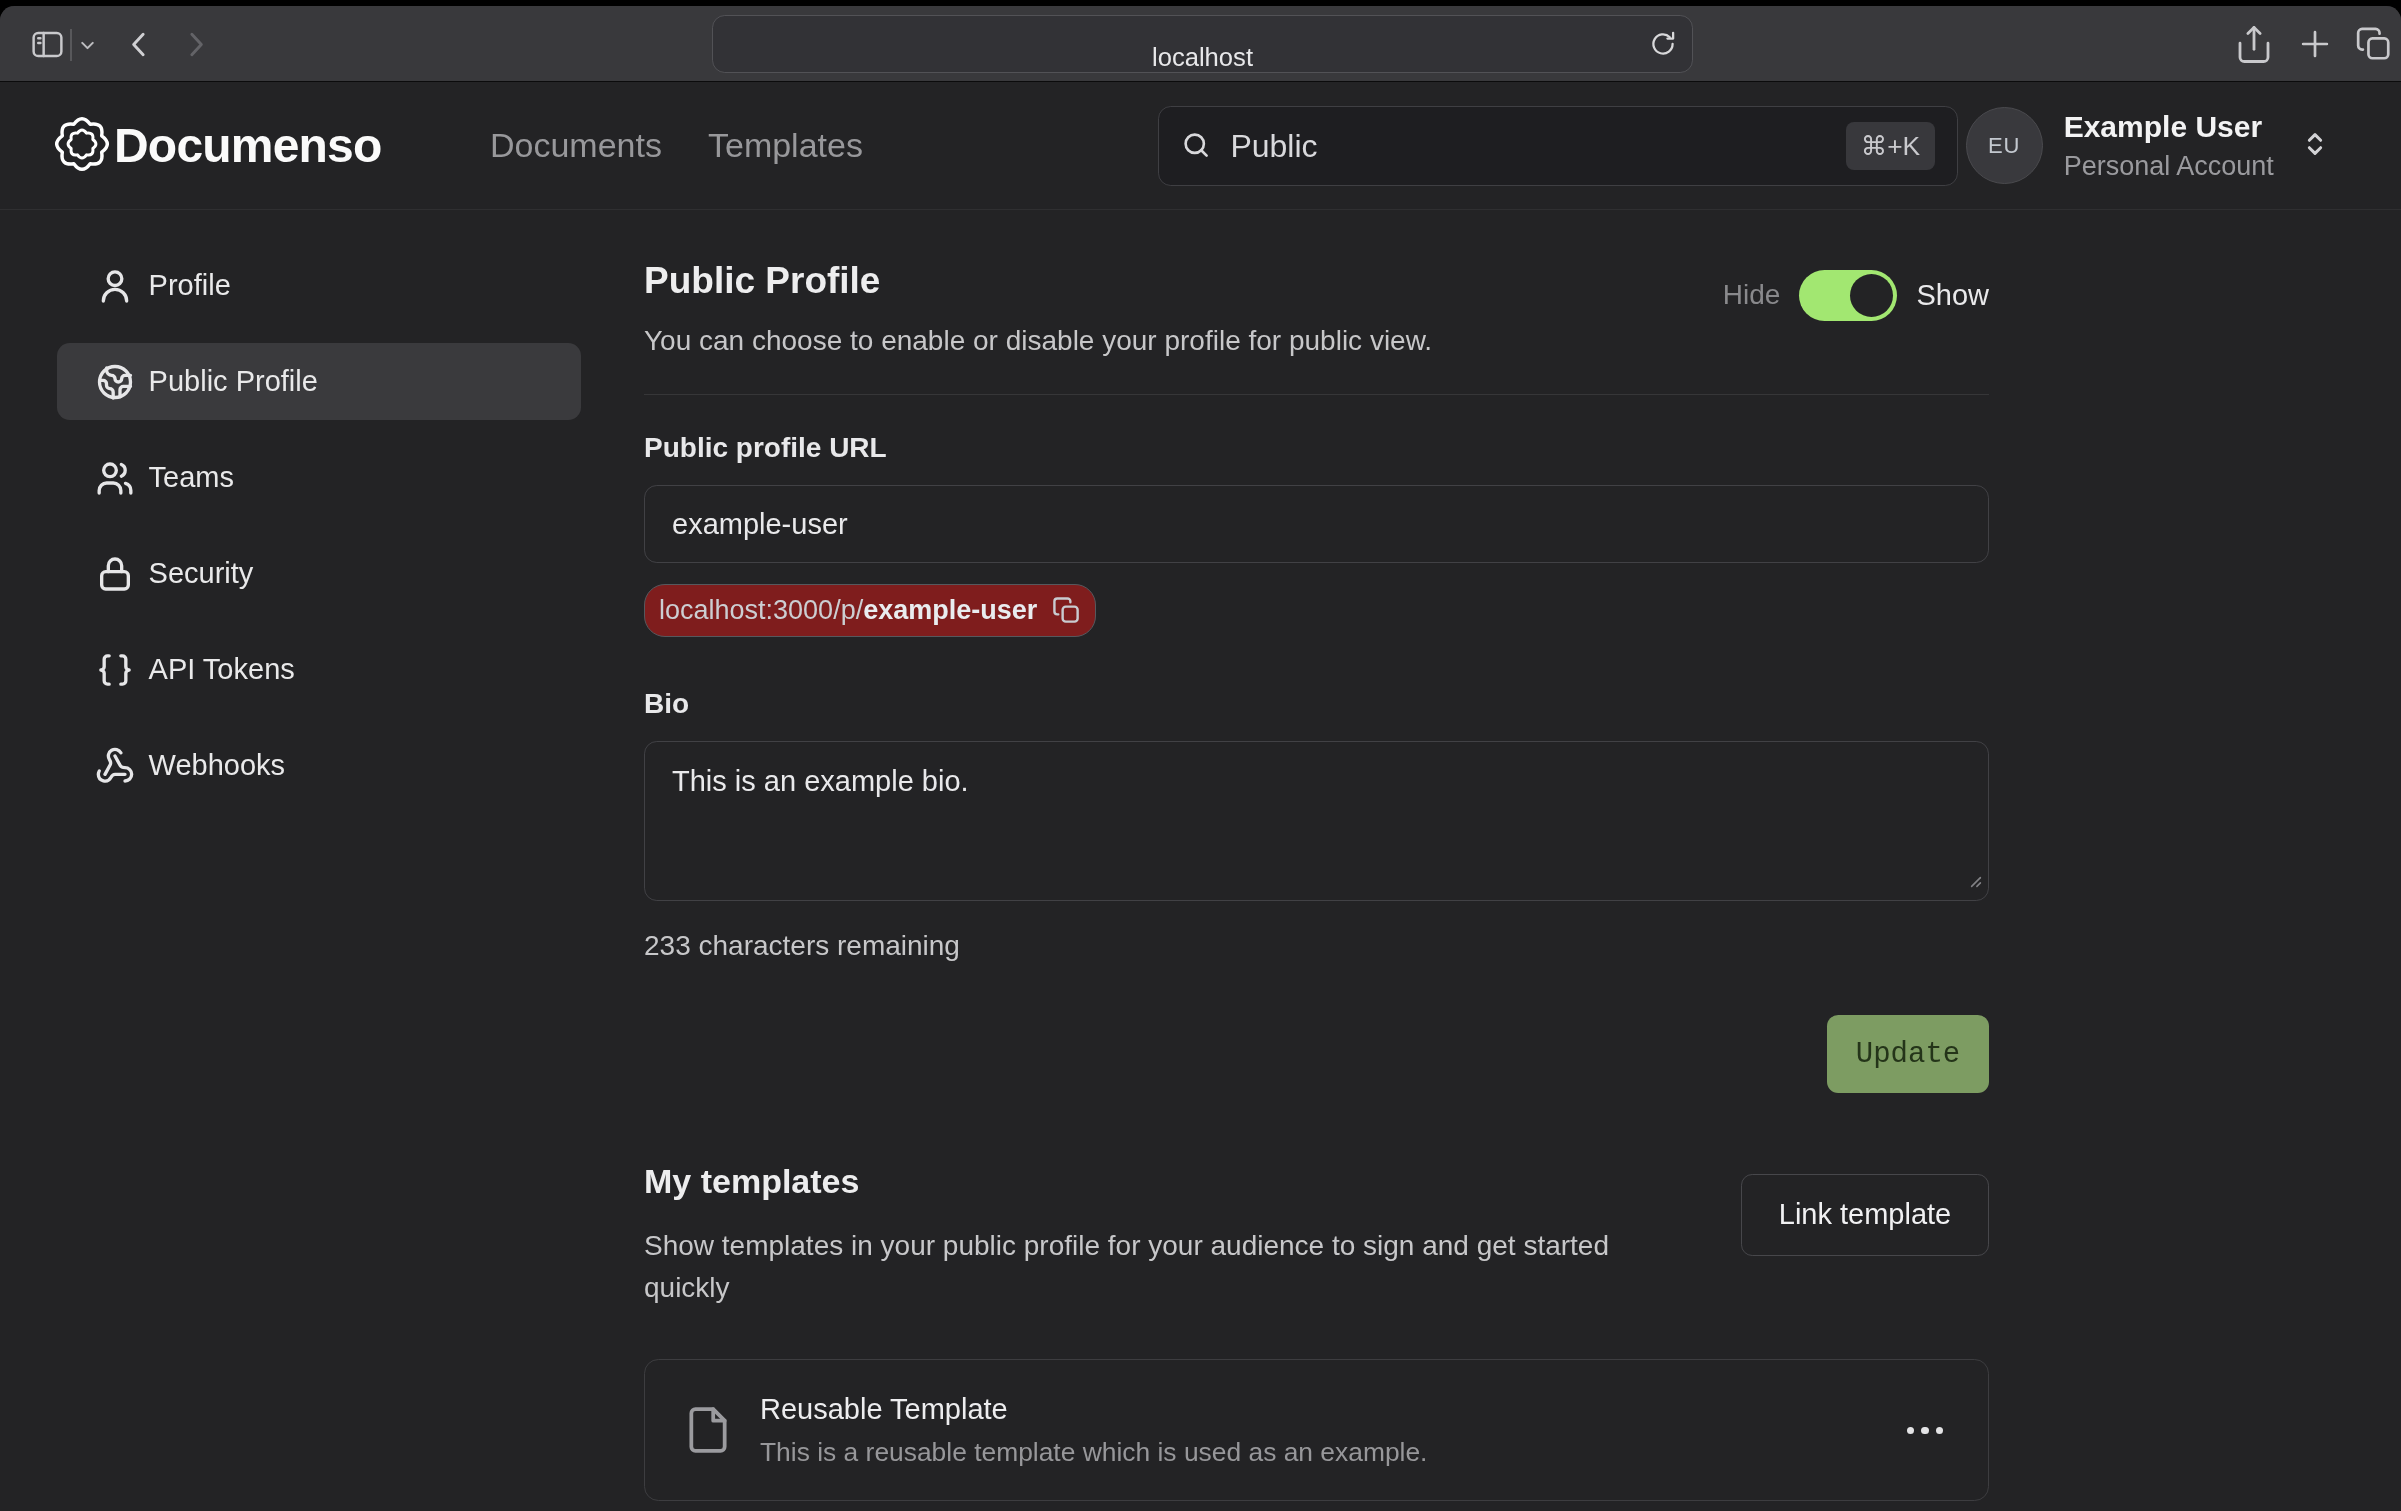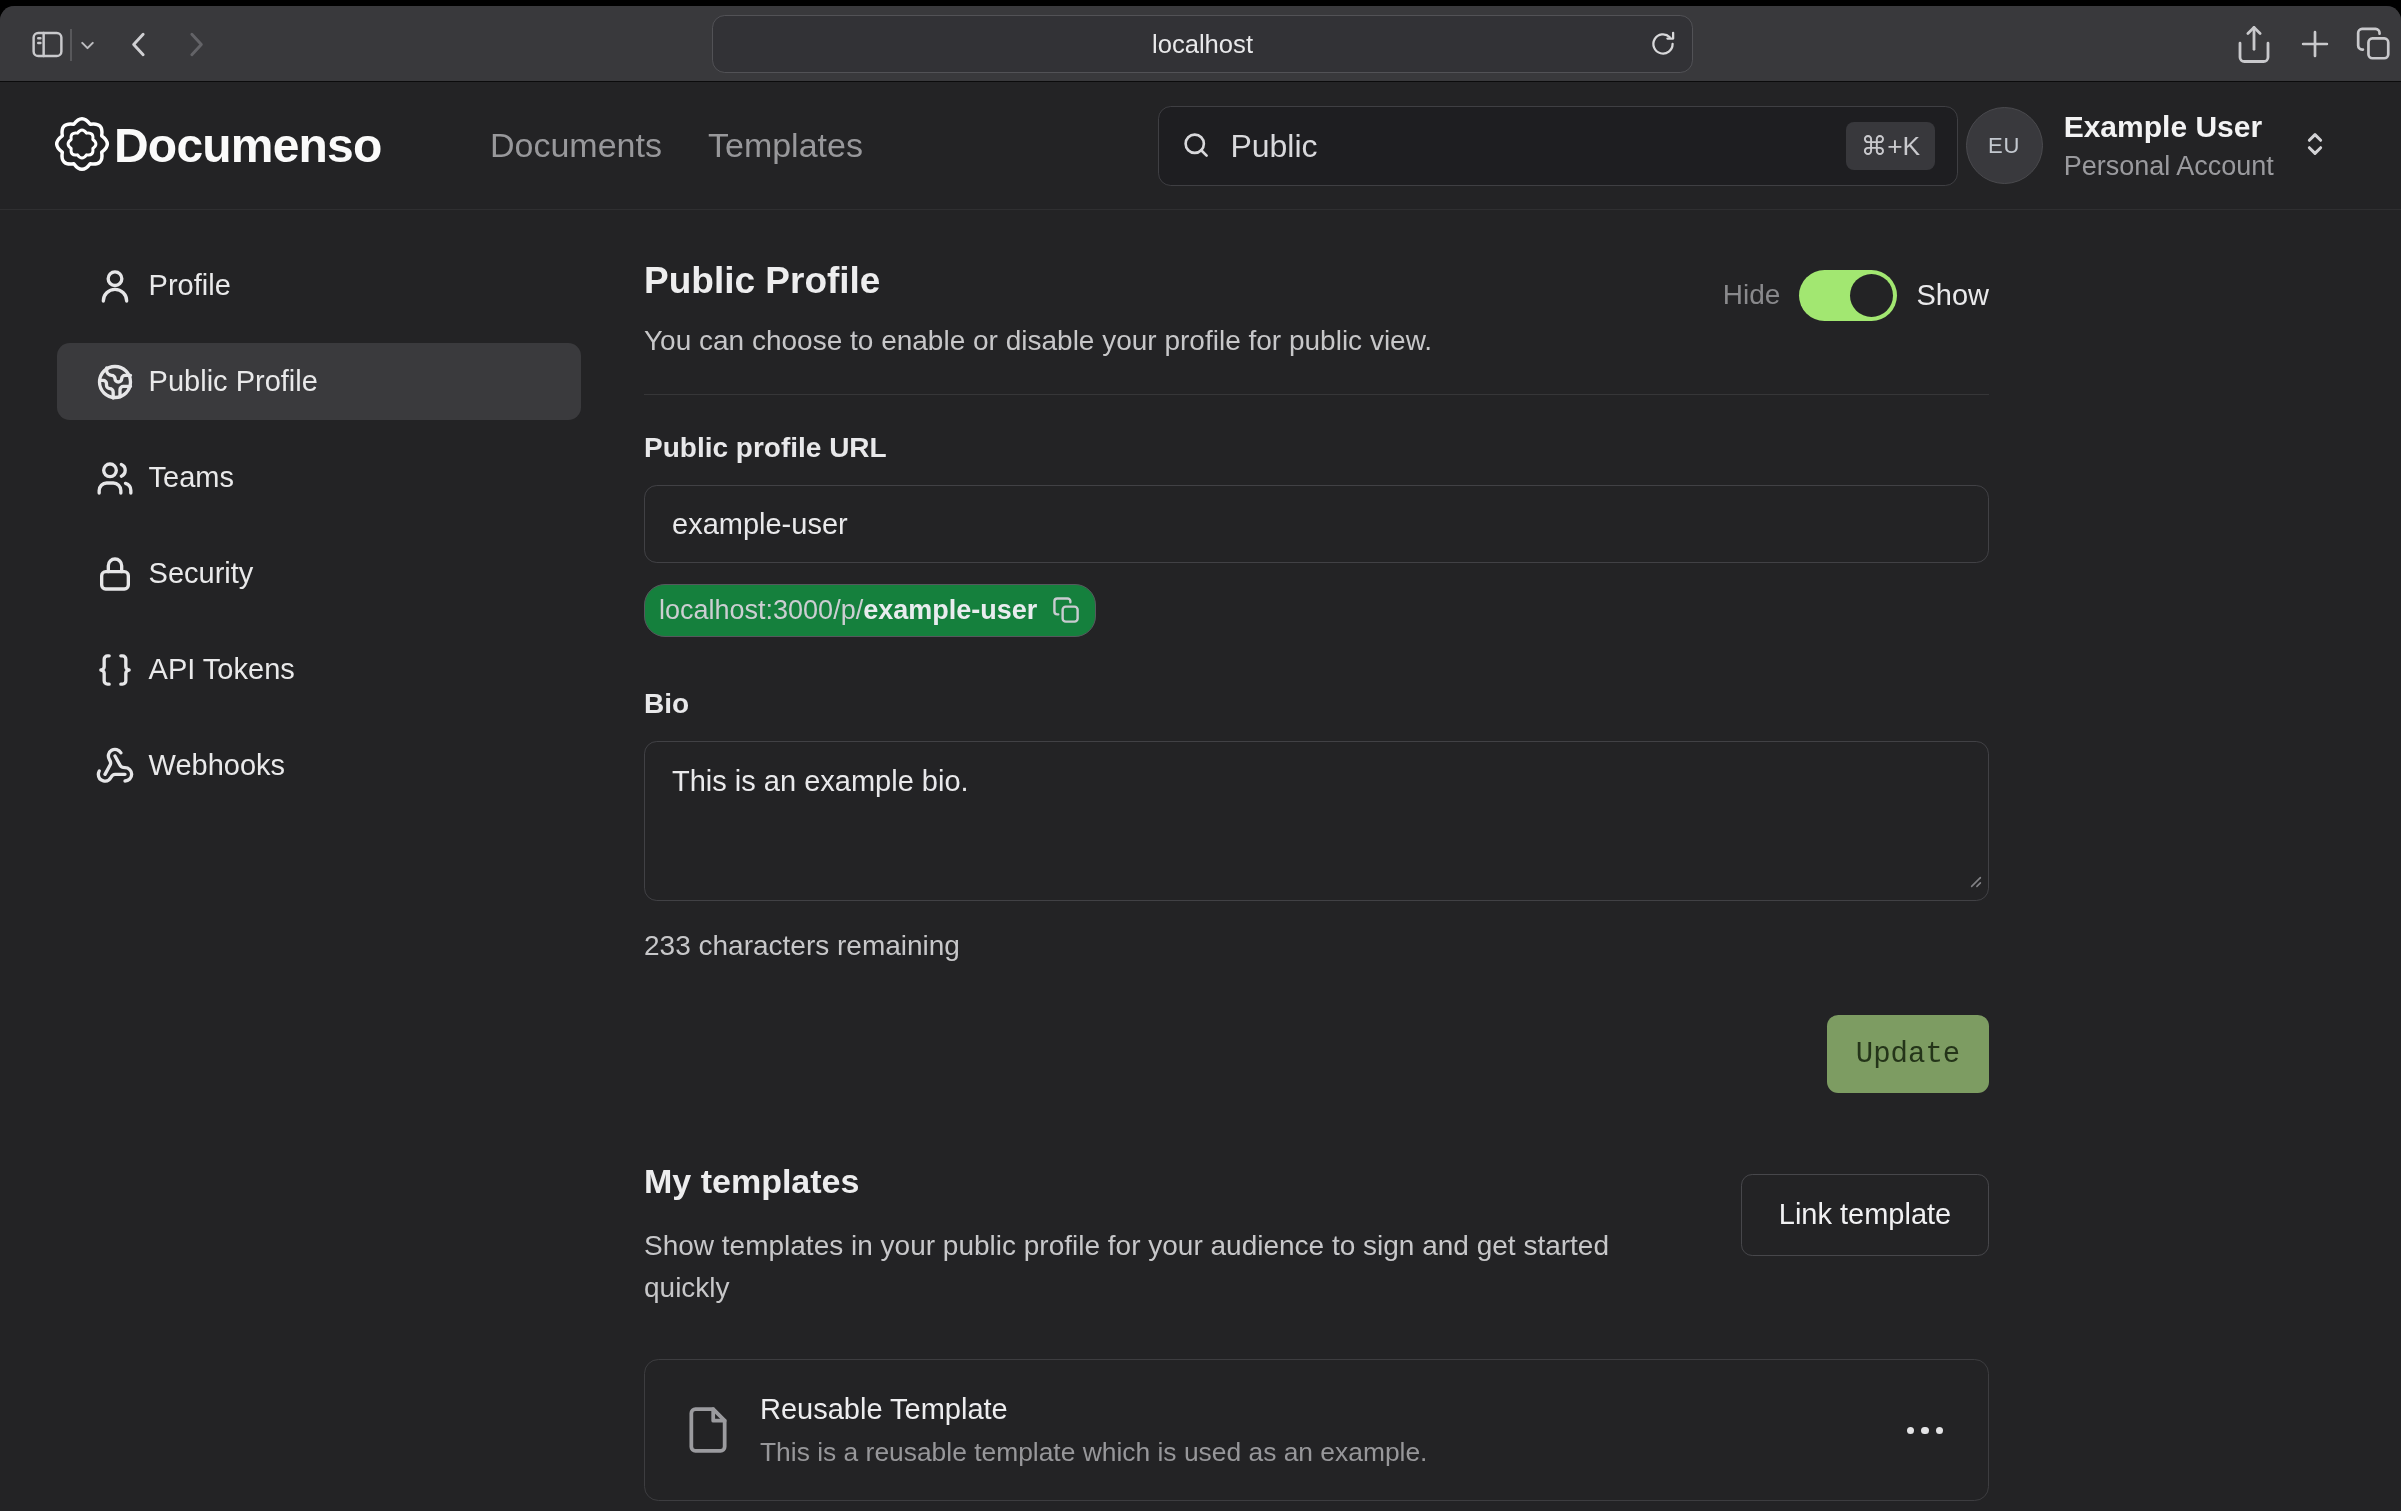--- a/index.html
+++ b/index.html
@@ -8,21 +8,21 @@
   .window { position:absolute; left:0; top:6.4px; width:2401px; height:1505px;
             background:#232325; border-radius:14.4px 14.4px 0 0; overflow:hidden; }
 
   
   .chrome { position:relative; height:76px; background:#39393c; border-bottom:1.6px solid #0b0b0c; }
   .chrome svg { display:block; }
   .c-abs { position:absolute; }
   .chrome-divider { left:70px; top:22.4px; width:1.6px; height:32px; background:rgba(255,255,255,.16); }
   .icon-chrome { color:#c9c9cc; }
   .url-bar { left:712px; top:8.8px; width:981px; height:58px; background:#323236;
-             border:1.6px solid #525256; border-radius:12.8px; display:flex; align-items:center; justify-content:center; }
+             border:1.6px solid #525256; border-radius:12.8px; display:flex; align-items:flex-end; justify-content:center; }
   .url-text { font-size:25.6px; color:#e8e8ea; }
   .reload { position:absolute; right:12.8px; top:12px; color:#d8d8da; }
 
   
   .app-header { position:relative; height:128px; border-bottom:1.6px solid rgba(255,255,255,.06); }
   .logo-wrap { position:absolute; left:50px; top:0; height:100%; display:flex; align-items:center; gap:0; }
   .logo-wrap svg { color:#fff; }
   .brand { font-size:48px; font-weight:bold; color:#fafafa; letter-spacing:-0.8px; }
   .main-nav { position:absolute; left:490px; top:0; height:100%; display:flex; align-items:center; gap:46px; }
   .main-nav a { font-size:34px; color:#98989b; text-decoration:none; }
@@ -56,21 +56,21 @@
   .t-on { font-size:29px; color:#e9e9eb; }
   .toggle { width:98px; height:51px; border-radius:25.6px; background:#a2e771; position:relative; }
   .toggle .knob { position:absolute; top:4px; right:4.8px; width:43px; height:43px; border-radius:50%; background:#232325; }
 
   .divider { margin-top:37px; height:1.6px; background:rgba(255,255,255,.09); }
 
   .field-label { margin-top:37px; font-size:28px; font-weight:600; color:#e8e8ea; }
   .text-input { margin-top:21px; height:78px; border:1.6px solid #414145; border-radius:12.8px;
                 display:flex; align-items:center; padding:0 27px; font-size:29px; color:#e9e9eb; }
   .chip { margin-top:21px; display:inline-flex; align-items:center; gap:14.4px; height:53px; padding:0 14px;
-          background:#15803d; border:1.6px solid #56585d; border-radius:21px; }
+          background:#7f1d1d; border:1.6px solid #56585d; border-radius:21px; }
   .chip .prefix { font-size:27px; color:#ccced2; }
   .chip .slug { font-size:27px; font-weight:bold; color:#e9ecef; }
   .chip svg { color:#c9cbd0; }
 
   .bio-box { position:relative; margin-top:21px; height:160px; border:1.6px solid #414145; border-radius:12.8px;
              padding:22.4px 27px; font-size:29px; color:#e9e9eb; }
   .resize-glyph { position:absolute; right:4.8px; bottom:4.8px; color:#818185; }
   .remaining { margin-top:29px; font-size:28px; color:#c7c7c9; }
 
   .update-row { margin-top:53px; display:flex; justify-content:flex-end; }

